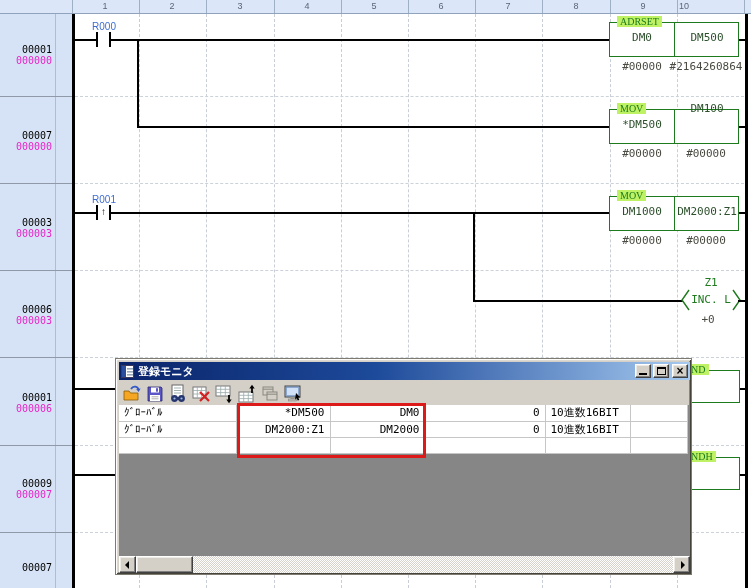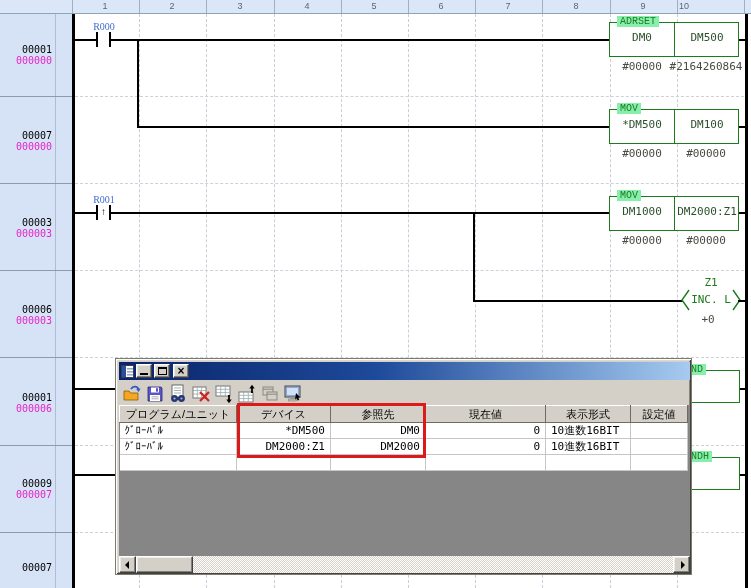--- a/index.html
+++ b/index.html
@@ -17,24 +17,24 @@
   .mline{position:absolute;left:0;width:72px;height:1px;background:#8f99a8}
   .rungblk{position:absolute;left:0;width:52px;text-align:right;font-family:"DejaVu Sans Mono",monospace;font-size:10px;line-height:11px}
   .rungblk .step{color:#000;display:block}
   .rungblk .addr{color:#e823c8;display:block}
   .rail{position:absolute;top:14px;width:3px;height:574px;background:#000}
   .gridv{position:absolute;top:14px;height:574px;width:0;border-left:1px dashed #c9ced6}
   .gridh{position:absolute;left:75px;width:669px;height:0;border-top:1px dashed #ccd2d9}
   .wh{position:absolute;height:2px;background:#000}
   .wv{position:absolute;width:2px;background:#000}
   .cbar{position:absolute;width:2px;height:15px;background:#000}
-  .clabel{position:absolute;font-family:Liberation Serif, serif;font-size:10px;color:#3f6cd1;transform:translateX(-50%);white-space:nowrap}
+  .clabel{position:absolute;font-family:Liberation Sans, sans-serif;font-size:10px;color:#3f6cd1;transform:translateX(-50%);white-space:nowrap}
   .edge{position:absolute;width:11px;text-align:center;font-size:10px;line-height:15px;color:#000}
   .ibox{position:absolute;border:1px solid #1d7a1d;background:#fff}
-  .iblabel{position:absolute;font-family:Liberation Mono, monospace;font-size:10px;color:#1d7a1d;background:#86efac;padding:0 3px;white-space:nowrap}
+  .iblabel{position:absolute;font-family:Liberation Serif, serif;font-size:10px;color:#1d7a1d;background:#bef264;padding:0 3px;white-space:nowrap}
   .boxdiv{position:absolute;width:1px;background:#1d7a1d}
   .icell{position:absolute;font-family:"DejaVu Sans Mono",monospace;font-size:11px;color:#2c4f2c;transform:translateX(-50%);white-space:nowrap}
   .ival{position:absolute;font-family:"DejaVu Sans Mono",monospace;font-size:11px;color:#4a4a42;transform:translateX(-50%);white-space:nowrap}
   .green{color:#1d7a1d}
 
   
   .dialog{position:absolute;left:115px;top:358px;width:577px;height:217px;background:#d4d0c8;z-index:10;
           border:1px solid #7d7a70;
           box-shadow:inset 1px 1px 0 #fdfcfa,inset -1px -1px 0 #45423a,inset 2px 2px 0 #dcd9d2,inset -2px -2px 0 #8a877e}
   .titlebar{position:absolute;left:3px;top:3px;width:571px;height:18px;display:flex;align-items:center;padding:0 2px;
@@ -164,21 +164,21 @@
   <span class="icell" style="left:707px;top:31px">DM500</span>
   <span class="ival" style="left:642px;top:60px">#00000</span>
   <span class="ival" style="left:706px;top:60px">#2164260864</span>
   <div class="wh" style="left:739px;top:39px;width:6px"></div>
 
   <div class="wh" style="left:137px;top:126px;width:472px"></div>
   <div class="ibox" style="left:609px;top:109px;width:130px;height:35px"></div>
   <div class="boxdiv" style="left:674px;top:109px;height:35px"></div>
   <span class="iblabel" style="left:617px;top:103px">MOV</span>
   <span class="icell" style="left:642px;top:118px">*DM500</span>
-  <span class="icell" style="left:707px;top:118px">DM100</span>
+  <span class="icell" style="left:707px;top:102px">DM100</span>
   <span class="ival" style="left:642px;top:147px">#00000</span>
   <span class="ival" style="left:706px;top:147px">#00000</span>
   <div class="wh" style="left:739px;top:126px;width:6px"></div>
 
   <div class="wh" style="left:75px;top:212px;width:22px"></div>
   <div class="cbar" style="left:96px;top:205px"></div>
   <div class="cbar" style="left:109px;top:205px"></div>
   <span class="edge" style="left:98px;top:204px">↑</span>
   <span class="clabel" style="left:104px;top:194px">R001</span>
   <div class="wh" style="left:111px;top:212px;width:498px"></div>
@@ -214,20 +214,21 @@
 
   <div class="dialog">
     <div class="titlebar">
       <svg width="13" height="13">
         <rect x="0.5" y="0.5" width="12" height="12" fill="#fff" stroke="#3a3a5a"></rect>
         <rect x="1" y="1" width="4" height="11" fill="#2a4f9e"></rect>
         <rect x="6" y="3" width="6" height="1.6" fill="#9ab"></rect>
         <rect x="6" y="6" width="6" height="1.6" fill="#9ab"></rect>
         <rect x="6" y="9" width="6" height="1.6" fill="#9ab"></rect>
       </svg>
+      <span class="titletxt">登録モニタ</span>
       <span class="tbtn">
           <span class="g-min"></span>
         </span>
       <span class="tbtn">
           <span class="g-max"></span>
         </span>
       <span class="tbtn" style="margin-left:3px">
           <span class="g-x">×</span>
         </span>
     </div>
@@ -290,28 +291,20 @@
       <table class="mon">
         <colgroup>
             <col style="width:117px">
             <col style="width:94px">
             <col style="width:95px">
             <col style="width:120px">
             <col style="width:85px">
             <col style="width:57px">
           </colgroup>
         <tbody>
-            <tr>
-          <th>プログラム/ユニット</th>
-          <th>デバイス</th>
-          <th>参照先</th>
-          <th>現在値</th>
-          <th>表示形式</th>
-          <th>設定値</th>
-        </tr>
         <tr>
           <td>ｸﾞﾛｰﾊﾞﾙ</td>
           <td class="r">*DM500</td>
           <td class="r ro">DM0</td>
           <td class="r">0</td>
           <td>10進数16BIT</td>
           <td class="ro"></td>
         </tr>
         <tr>
           <td>ｸﾞﾛｰﾊﾞﾙ</td>

